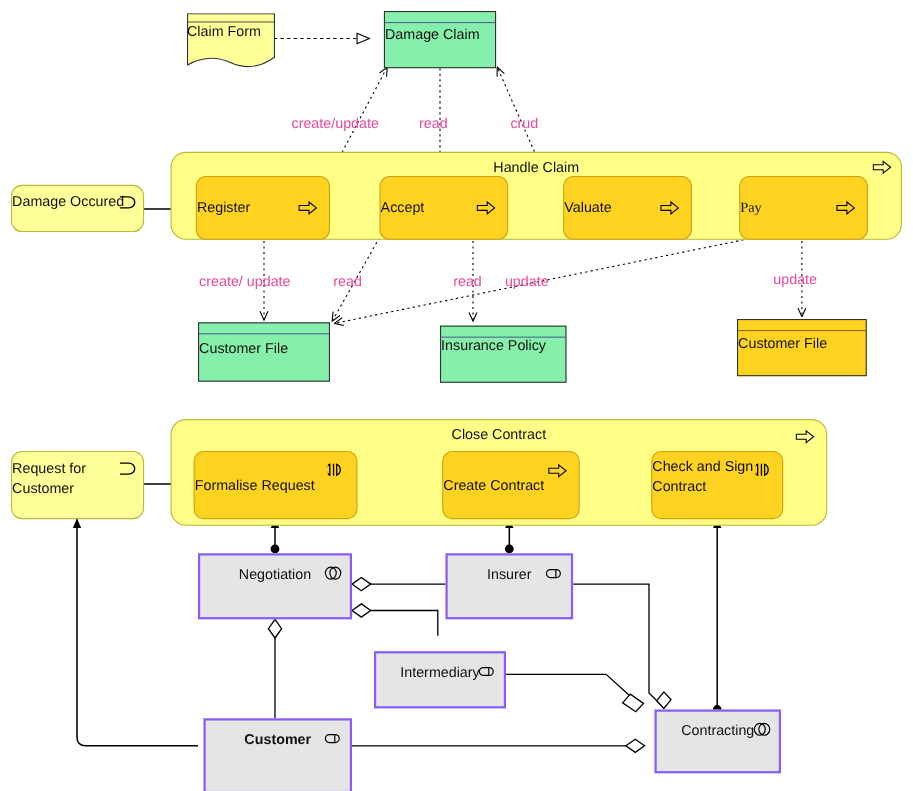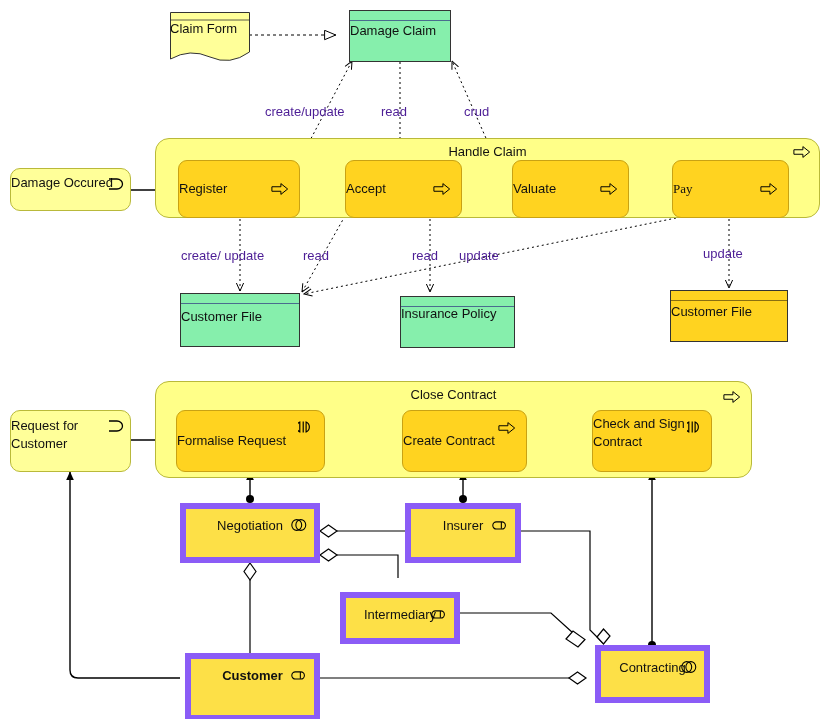--- a/index.html
+++ b/index.html
@@ -10,29 +10,29 @@
   .node{position:absolute;box-sizing:border-box;}
 
   
   .pool{background:#ffff88;border:1px solid #b9b93a;border-radius:14px;}
   .act{background:#ffd320;border:1px solid #c9a213;border-radius:9px;}
   .event{background:#ffff99;border:1px solid #b9b93a;border-radius:10px;}
   .dataobj{background:#86efac;border:1px solid #333;}
   .dataobj-y{background:#ffd320;border:1px solid #333;}
   .dataobj .hdr,.dataobj-y .hdr{height:10px;border-bottom:1px solid #4a6c8e;box-sizing:border-box;}
   .dataobj-y .hdr{border-bottom:1px solid #8a6f10;}
-  .umlclass{background:#fde047;border:6px solid #8b5cf6;}
+  .umlclass{background:#e5e5e5;border:2px solid #8b5cf6;}
   .pool-title{position:absolute;left:0;right:0;top:5px;text-align:center;
        font-size:13px;color:#111;}
 
   
   .ctr{position:absolute;left:0;right:0;top:50%;transform:translateY(-50%);
        text-align:left;font-size:13px;line-height:18px;color:#111;}
 
-  .edge-lbl{position:absolute;font-size:13px;color:#4c1d95;white-space:nowrap;}
+  .edge-lbl{position:absolute;font-size:13px;color:#ec4899;white-space:nowrap;}
 
   .icon{position:absolute;width:18px;height:14px;}
   .umlclass .ctr{top:8px;transform:none;text-align:center;}
   .umlclass .icon{right:6px;top:9px;}
 </style>
 </head>
 <body>
 
 <div id="stage">
 

